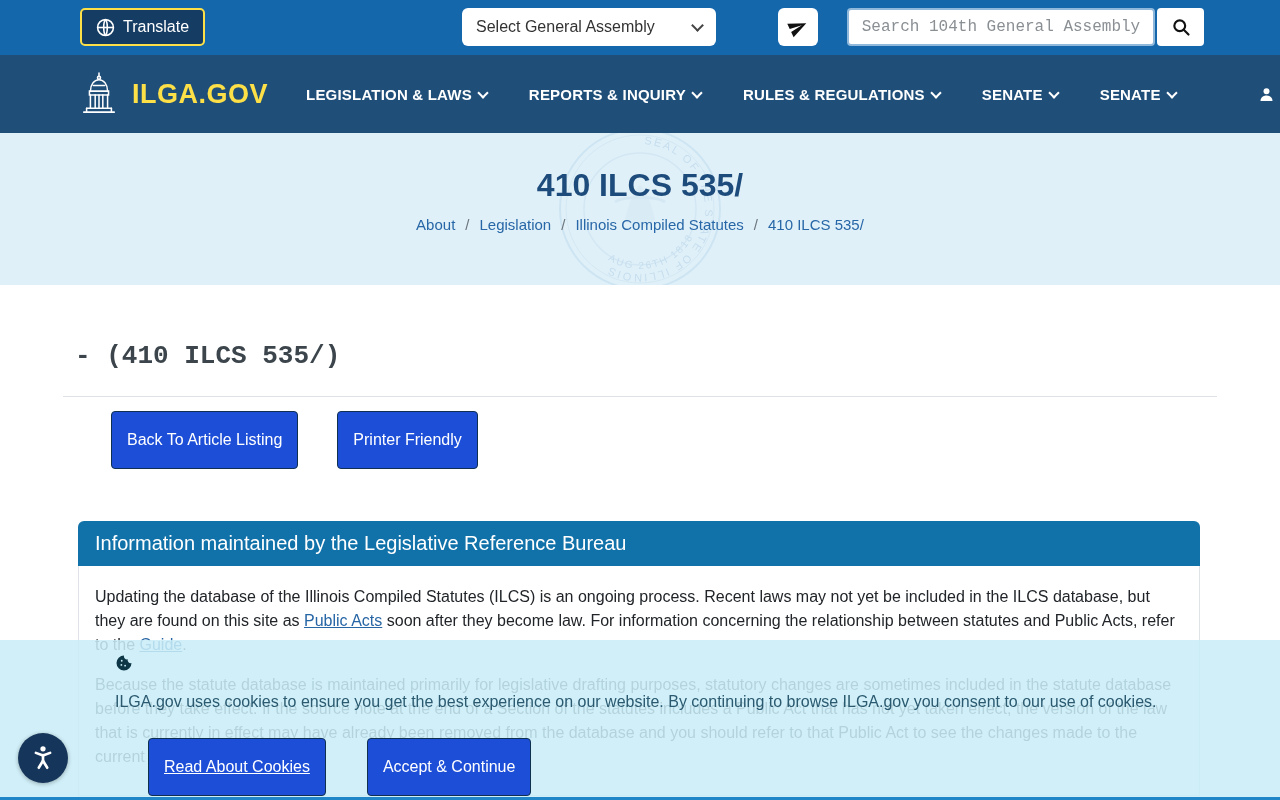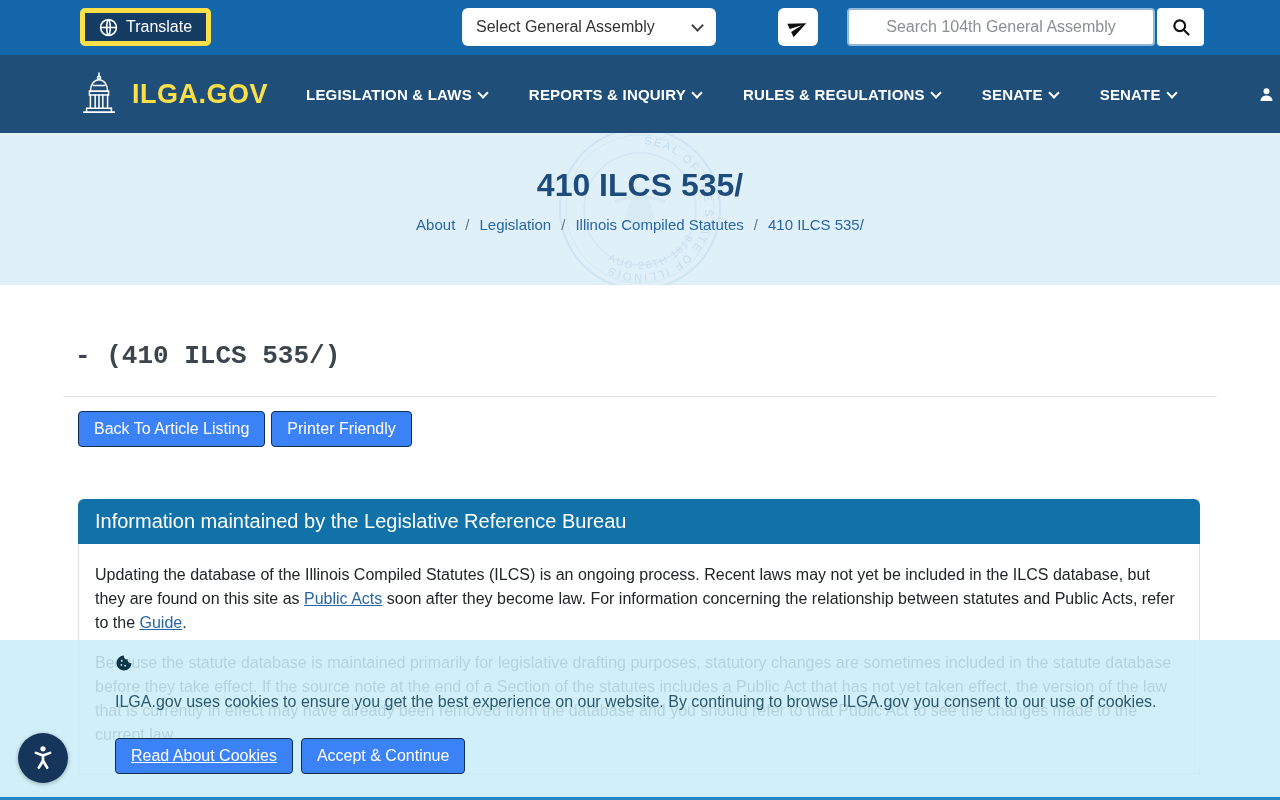--- a/index.html
+++ b/index.html
@@ -2,32 +2,32 @@
 <html><head>
 <meta charset="utf-8">
 <style>
   * { margin:0; padding:0; box-sizing:border-box; }
   html,body { width:1280px; height:800px; overflow:hidden; }
   body { font-family:"Liberation Sans", sans-serif; background:#ffffff; position:relative; }
 
   
   .topbar { position:relative; height:55px; background:#1567AC; }
   .translate-btn { position:absolute; left:80px; top:8px; height:38px; padding:0 14px;
-    background:#153C63; border:5px solid #fde047; border-radius:5px; color:#fff;
+    background:#153C63; border:2px solid #fde047; border-radius:5px; color:#fff;
     font-size:16px; display:flex; align-items:center; gap:8px; cursor:pointer; }
   .ga-select { position:absolute; left:462px; top:8px; width:254px; height:38px; background:#fff;
     border-radius:6px; display:flex; align-items:center; justify-content:space-between;
     padding:0 14px; font-size:16px; color:#333; cursor:pointer; }
   .chev { width:9px; height:9px; border-right:2px solid #444; border-bottom:2px solid #444;
     transform:rotate(45deg); margin-top:-4px; }
   .send-btn { position:absolute; left:778px; top:8px; width:40px; height:38px; background:#fff;
     border:none; border-radius:6px; display:flex; align-items:center; justify-content:center; cursor:pointer; }
   .search-wrap { position:absolute; left:847px; top:8px; display:flex; }
   .search-input { width:308px; height:38px; border:2px solid #8FB8DA; border-radius:4px;
-    font-size:16px; text-align:center; color:#333; font-family:Liberation Sans, sans-serif; outline:none; }
+    font-size:16px; text-align:center; color:#333; font-family:Liberation Mono, monospace; outline:none; }
   .search-input::placeholder { color:#8a8f94; }
   .search-btn { width:47px; height:38px; margin-left:2px; background:#fff; border:none;
     border-radius:4px; display:flex; align-items:center; justify-content:center; cursor:pointer; }
 
   
   .navbar { height:78px; background:#1F4E79; display:flex; align-items:center; }
   .brand { display:flex; align-items:center; gap:12px; margin-left:78px; cursor:pointer; }
   .brand-text { color:#fde047; font-size:27px; font-weight:bold; letter-spacing:0.5px; }
   .menu { display:flex; align-items:center; margin-left:38px; gap:42px; }
   .menu-item { color:#fff; font-size:15px; font-weight:bold; letter-spacing:0.2px;
@@ -42,22 +42,22 @@
   .hero-title { position:relative; padding-top:34px; font-size:32px; color:#1D4B7B; }
   .breadcrumb { position:relative; margin-top:12px; font-size:15px; color:#6c757d; }
   .breadcrumb a { color:#2767A7; text-decoration:none; cursor:pointer; }
   .bc-sep { margin:0 10px; color:#6c757d; }
 
   
   .container { margin:0 63px; }
   .page-heading { margin:56px 0 0 12px; font-size:26px; color:#3B454B;font-family:Liberation Mono, monospace; }
   .divider { border:none; border-top:1px solid #dee2e6; margin-top:25px; }
   .action-row { margin:14px 0 0 15px; display:flex; gap:6px; }
-  .navy-btn { background:#3b82f6; color:#fff; border:1px solid #10304F; border-radius:4px;
-    font-size:16px; font-family:"Liberation Sans",sans-serif; padding:8px 15px; cursor:pointer; }
+  .navy-btn { background:#1d4ed8; color:#fff; border:1px solid #10304F; border-radius:4px;
+    font-size:16px; font-family:"Liberation Sans",sans-serif; padding:19px 15px; cursor:pointer;margin-left:33px; }
   .panel { margin:52px 0 0 15px; width:1122px; }
   .panel-header { background:#1171A9; color:#fff; font-size:20px; padding:11px 17px;
     border-radius:6px 6px 0 0; }
   .panel-body { border:1px solid #dfe3e7; border-top:none; padding:19px 16px 26px 16px;
     font-size:16px; line-height:24px; color:#212529; background:#fff; }
   .panel-body p + p { margin-top:16px; }
   .panel-body a { color:#2766A5; text-decoration:underline; cursor:pointer; }
 
   
   .cookie-banner { position:fixed; left:0; bottom:0; width:1280px; height:160px;

